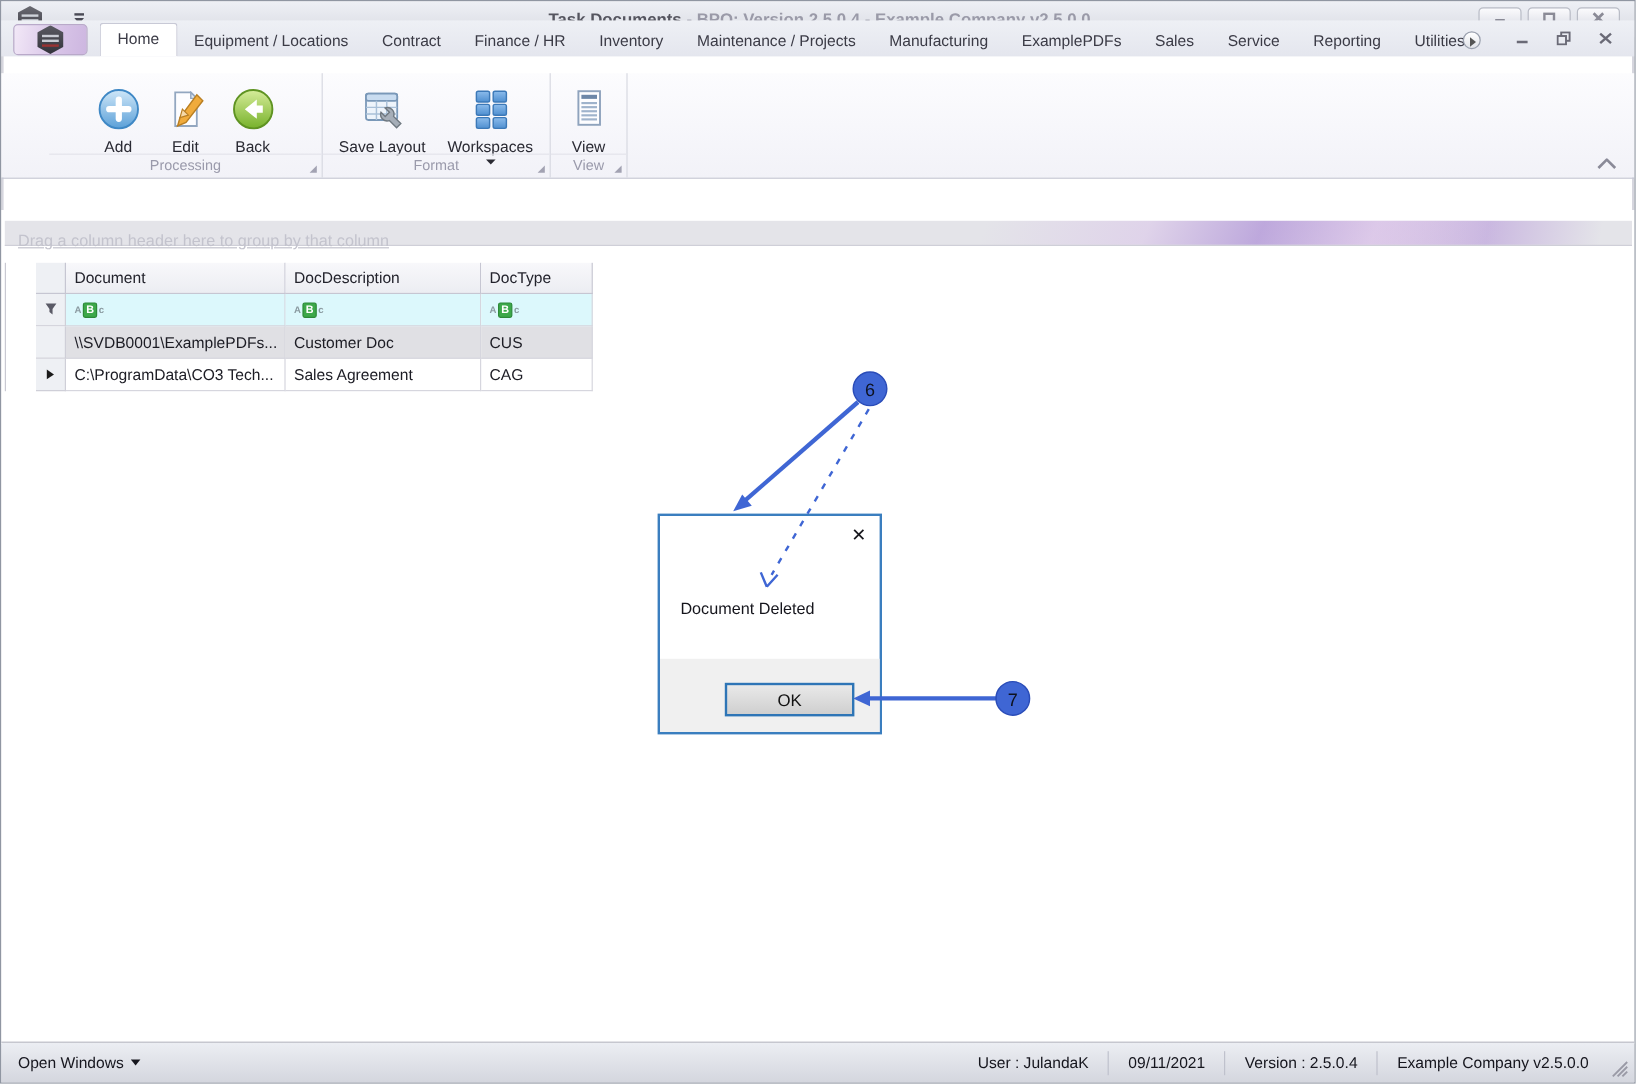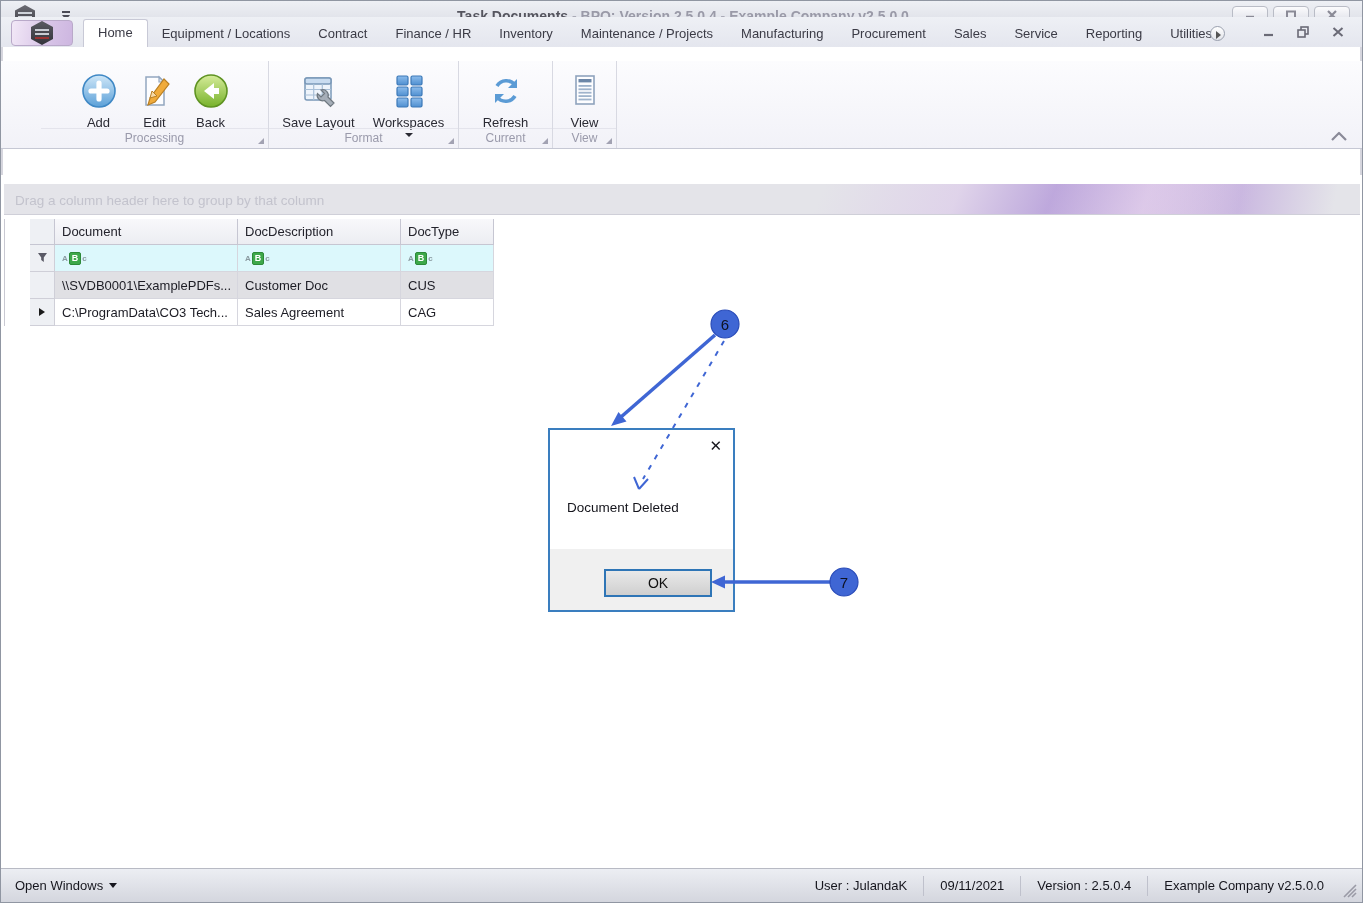--- a/index.html
+++ b/index.html
@@ -68,26 +68,26 @@
     border-left:4px solid transparent; border-right:4px solid transparent; border-top:4px solid #2a2a33; }
   .gfoot{ position:absolute; left:0; right:0; bottom:2px; height:18px; line-height:18px;
     text-align:center; color:#9a9aab; font-size:12px;
     border-top:1px solid #e4e4ec; }
   .launcher{ position:absolute; right:4px; bottom:4px; width:0; height:0;
     border-bottom:6px solid #a2a2b2; border-left:6px solid transparent; }
   .ribbon-right{ flex:1; position:relative; }
   .collapse{ position:absolute; right:14px; bottom:6px; }
   
   #content{ position:absolute; left:0; top:174px; width:100%; height:695px; background:#fff; }
-  #grouppanel{ position:absolute; left:3px; right:2px; top:9px; height:31px;
+  #grouppanel{ position:absolute; left:3px; right:2px; top:9px; height:21px;
     background:
       linear-gradient(112deg, transparent 60%, rgba(214,180,235,.35) 70%, rgba(158,120,210,.55) 77%, rgba(205,180,235,.40) 84%, transparent 92%),
       linear-gradient(100deg, transparent 76%, rgba(235,200,230,.45) 84%, rgba(176,140,215,.5) 91%, transparent 98%),
       #e4e4e9;
-    border-bottom:1px solid #cfcfd8; color:#c3c3cd; line-height:33px; padding-left:11px; font-size:13.5px; }
+    border-bottom:1px solid #cfcfd8; color:#c3c3cd; line-height:33px; padding-left:11px; font-size:13.5px;text-decoration:underline; }
   
   #grid{ position:absolute; left:3px; top:44px; border-left:1px solid #c9c9d2;padding-left:25px; }
   .grow{ display:flex; }
   .gind{ width:25px; background:#eef0f4; border-right:1px solid #cfcfd8; border-bottom:1px solid #cfcfd8;
     display:flex; align-items:center; justify-content:center; }
   .gcell{ border-right:1px solid #d6d6de; border-bottom:1px solid #d6d6de;
     padding:0 7px; display:flex; align-items:center; white-space:nowrap; overflow:hidden; }
   .c1{ width:183px; } .c2{ width:163px; } .c3{ width:93px; }
   .ghead{ height:26px; }
   .ghead .gcell{ background:linear-gradient(#f8f8fb,#ecedf2); border-color:#c6c6d2; color:#23232c; }
@@ -160,21 +160,21 @@
     <div class="applogo"></div>
   </div>
   <div id="tabs">
     <div class="tab active">Home</div>
     <div class="tab">Equipment / Locations</div>
     <div class="tab">Contract</div>
     <div class="tab">Finance / HR</div>
     <div class="tab">Inventory</div>
     <div class="tab">Maintenance / Projects</div>
     <div class="tab">Manufacturing</div>
-    <div class="tab">Procurement</div>
+    <div class="tab">ExamplePDFs</div>
     <div class="tab">Sales</div>
     <div class="tab">Service</div>
     <div class="tab">Reporting</div>
     <div class="tab trunc">Utilities</div>
     <div class="tabscroll"></div>
   </div>
   <div class="innerbtns">
     <svg width="12" height="12">
         <path d="M1 9h9" stroke="#6a6a76" stroke-width="2.2"></path>
       </svg>
@@ -270,37 +270,20 @@
       </span>
       <span class="rlabel">Workspaces</span>
       <span class="ddArrow"></span>
     </div>
     <div class="gfoot">
       <span>Format</span>
     </div>
     <span class="launcher"></span>
   </div>
 
-  <div class="rgroup g-current">
-    <div class="rbtn wide">
-      <span class="ricon">
-        <svg width="40" height="40">
-          <path d="M11 15a11 11 0 0 1 18-1" fill="none" stroke="#5b9bd5" stroke-width="3.6"></path>
-          <path d="M31 8v9h-9z" fill="#5b9bd5"></path>
-          <path d="M29 25a11 11 0 0 1-18 1" fill="none" stroke="#5b9bd5" stroke-width="3.6"></path>
-          <path d="M9 32v-9h9z" fill="#5b9bd5"></path>
-        </svg>
-      </span>
-      <span class="rlabel">Refresh</span>
-    </div>
-    <div class="gfoot">
-      <span>Current</span>
-    </div>
-    <span class="launcher"></span>
-  </div>
 
   <div class="rgroup g-view">
     <div class="rbtn">
       <span class="ricon">
         <svg width="40" height="40">
           <rect x="11" y="5" width="18" height="28" fill="#fdfdff" stroke="#8fa3bd" stroke-width="1.6"></rect>
           <rect x="13.5" y="8" width="13" height="3.4" fill="#6d87a8"></rect>
           <g fill="#9fb3cc">
               <rect x="13.5" y="14" width="13" height="1.8"></rect>
               <rect x="13.5" y="17.4" width="13" height="1.8"></rect>

